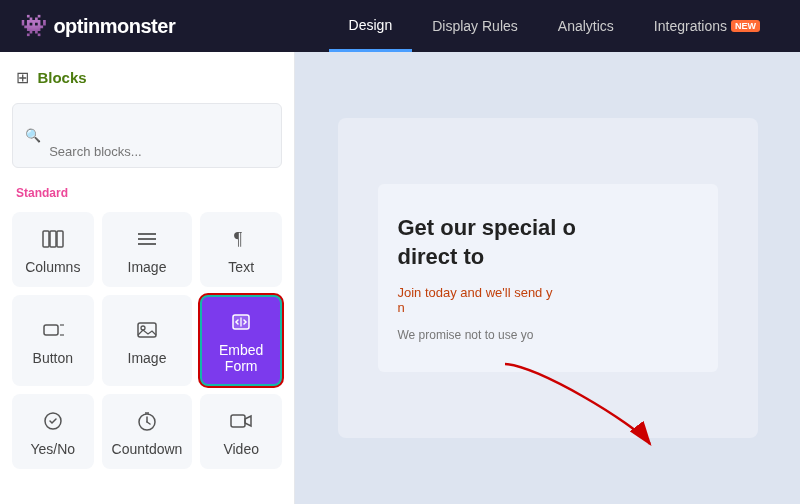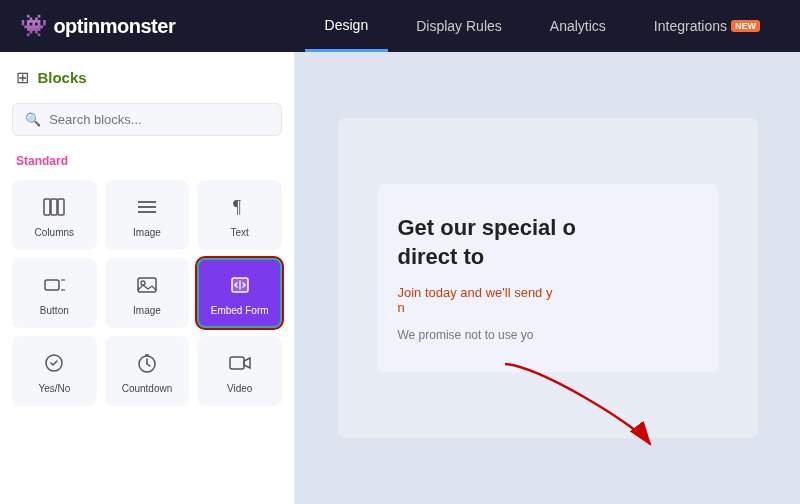--- a/index.html
+++ b/index.html
@@ -24,21 +24,21 @@
       color: white;
       font-size: 20px;
       font-weight: 700;
       letter-spacing: -0.5px;
     }
     .logo-monster {
       font-size: 22px;
     }
     .nav-tabs {
       display: flex;
-      gap: 8px;
+      gap: 0;
       height: 100%;
     }
     .nav-tab {
       color: #ccc;
       font-size: 14px;
       font-weight: 500;
       padding: 0 20px;
       display: flex;
       align-items: center;
       cursor: pointer;
@@ -103,20 +103,21 @@
       gap: 8px;
     }
     .search-icon { color: #999; font-size: 13px; }
     .search-input {
       border: none;
       background: transparent;
       font-size: 13px;
       color: #0f172a;
       outline: none;
       width: 100%;
+      margin-top: 32px;
     }
     .section-label {
       font-size: 12px;
       font-weight: 700;
       color: #ec4899;
       margin-bottom: 12px;
       padding: 0 4px;
       text-transform: none;
     }
     .blocks-grid {
@@ -143,21 +144,21 @@
       box-shadow: 0 0 0 2px #cc0000;
     }
     .block-item.selected .block-icon { color: white; }
     .block-item.selected .block-label { color: white; }
     .block-icon {
       font-size: 20px;
       color: #555;
       line-height: 1;
     }
     .block-label {
-      font-size: 10px;
+      font-size: 14px;
       color: #444;
       text-align: center;
       font-weight: 500;
     }
 
     
     .canvas {
       flex: 1;
       background: #dde4f0;
       display: flex;

